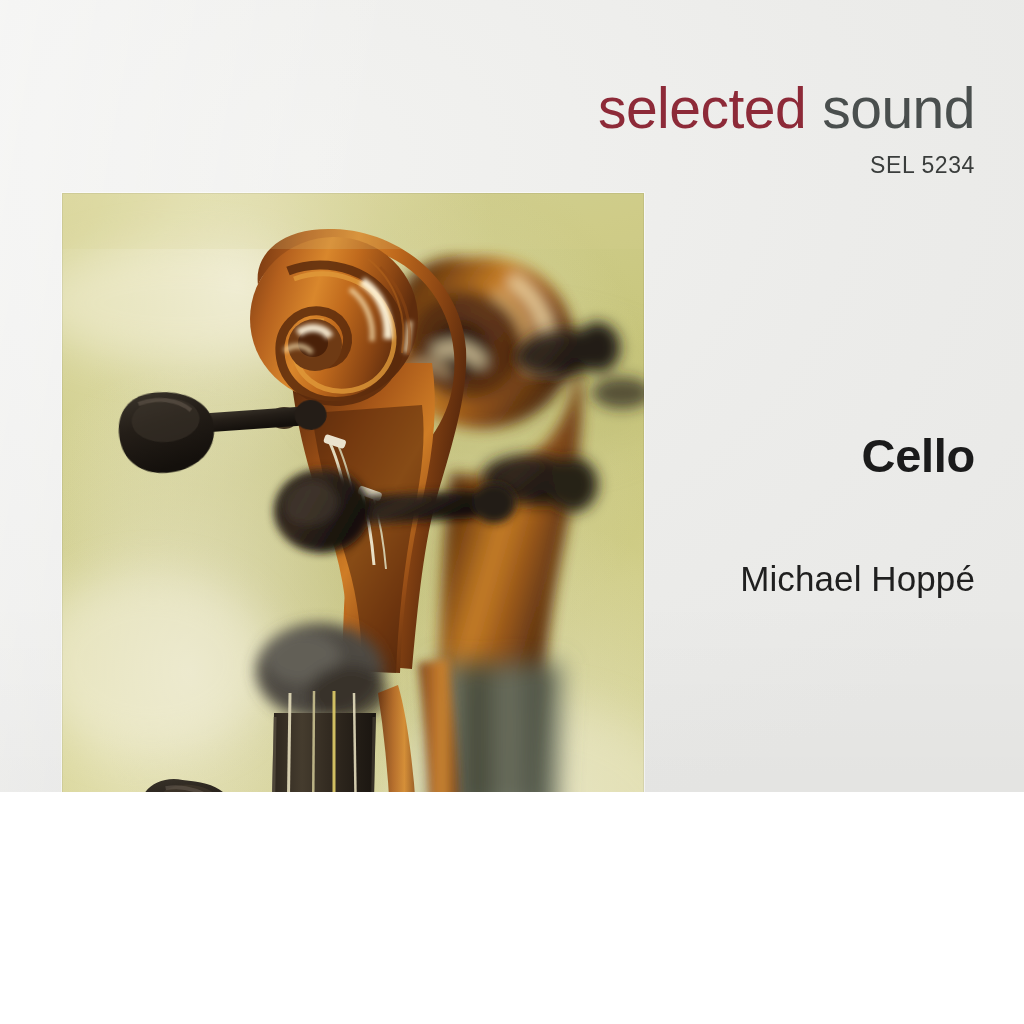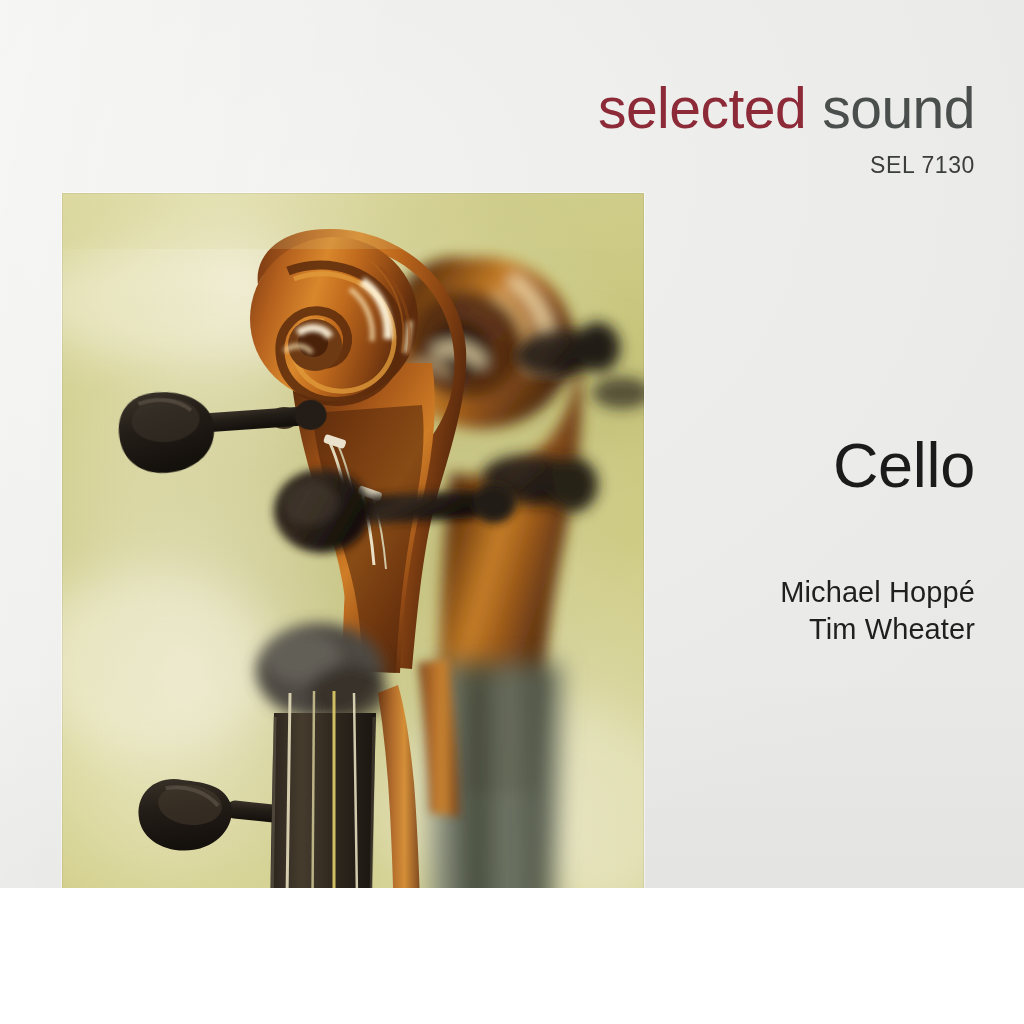--- a/index.html
+++ b/index.html
@@ -7,21 +7,21 @@
     padding: 0;
     background: #ffffff;
   }
   body {
     font-family: "Liberation Sans", sans-serif;
   }
 
   #cover {
     position: relative;
     width: 1024px;
-    height: 888px;
+    height: 792px;
     overflow: hidden;
     background: #eeeeec;
     background-image:
       radial-gradient(ellipse 900px 700px at 30% 20%, #f2f2f0 0%, #ececea 60%, #e9e9e7 100%);
   }
 
   
   #cover::after {
     content: "";
     position: absolute;
@@ -65,34 +65,34 @@
   
   .album-text {
     position: absolute;
     right: 49px;
     top: 430px;
     width: 380px;
     text-align: right;
     z-index: 5;
   }
   .album-title {
-    font-size: 63px;
+    font-size: 47px;
     line-height: 1.12;
     color: #1b1b1b;
-    font-weight: 400;
+    font-weight: 700;
     letter-spacing: -0.3px;
   }
   .album-title .t-line { display: block; }
 
   .artist-list {
     margin-top: 73px;
   }
   .artist-name {
     display: block;
-    font-size: 29px;
+    font-size: 35px;
     line-height: 1.29;
     color: #1f1f1f;
     font-weight: 400;
     letter-spacing: 0.1px;
   }
 
   
   #photo {
     position: absolute;
     left: 62px;
@@ -378,26 +378,25 @@
       <rect x="0" y="720" width="582" height="53" fill="#d2cf8c" opacity="0.14"></rect>
 
       <rect width="582" height="773" fill="none" stroke="rgba(0,0,0,0.06)" stroke-width="2"></rect>
     </svg>
   </div>
 
   <div class="label-lockup">
     <div class="label-wordmark">
       <span class="label-word-1">selected</span><span class="label-word-2">sound</span>
     </div>
-    <div class="label-catalog">SEL 7130</div>
+    <div class="label-catalog">SEL 5234</div>
   </div>
 
   <div class="album-text">
     <div class="album-title">
       <span class="t-line">Cello</span>
     </div>
     <div class="artist-list">
       <span class="artist-name">Michael Hoppé</span>
-      <span class="artist-name">Tim Wheater</span>
     </div>
   </div>
 
 </div>
 
 </body></html>

